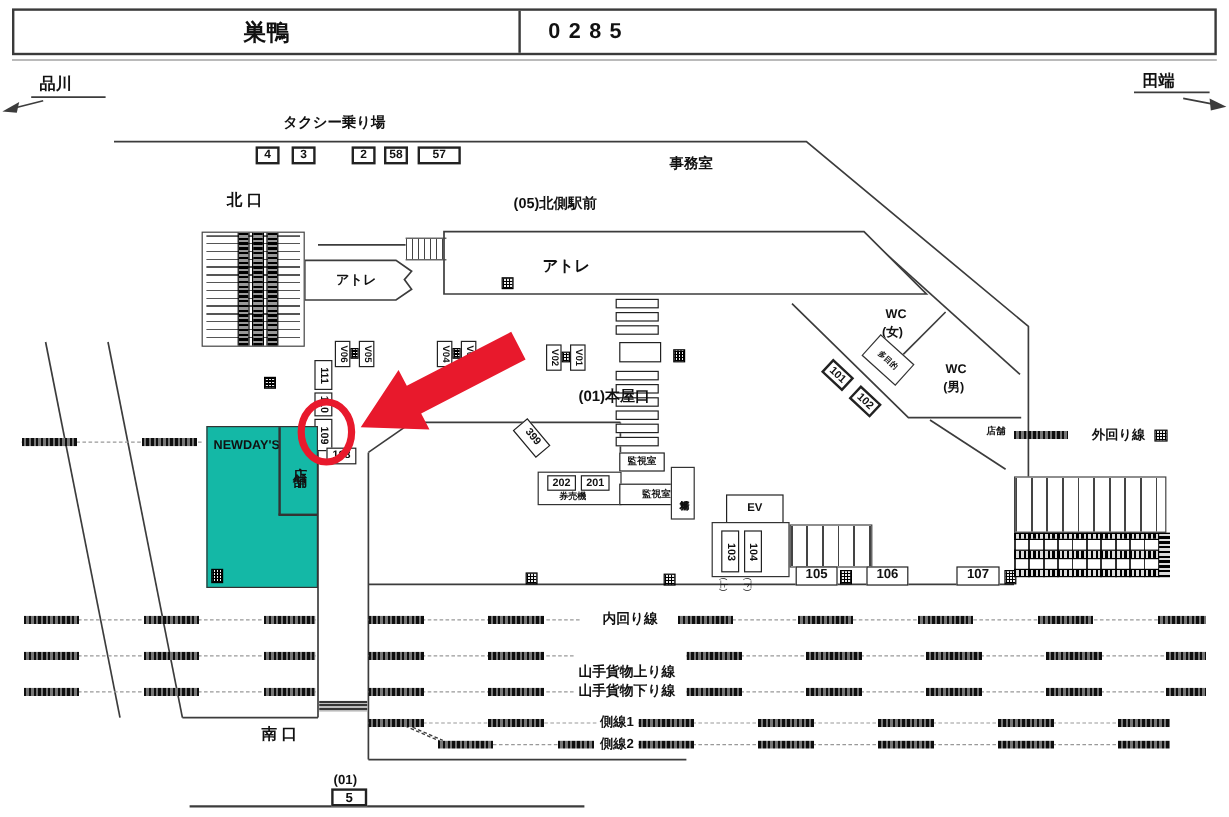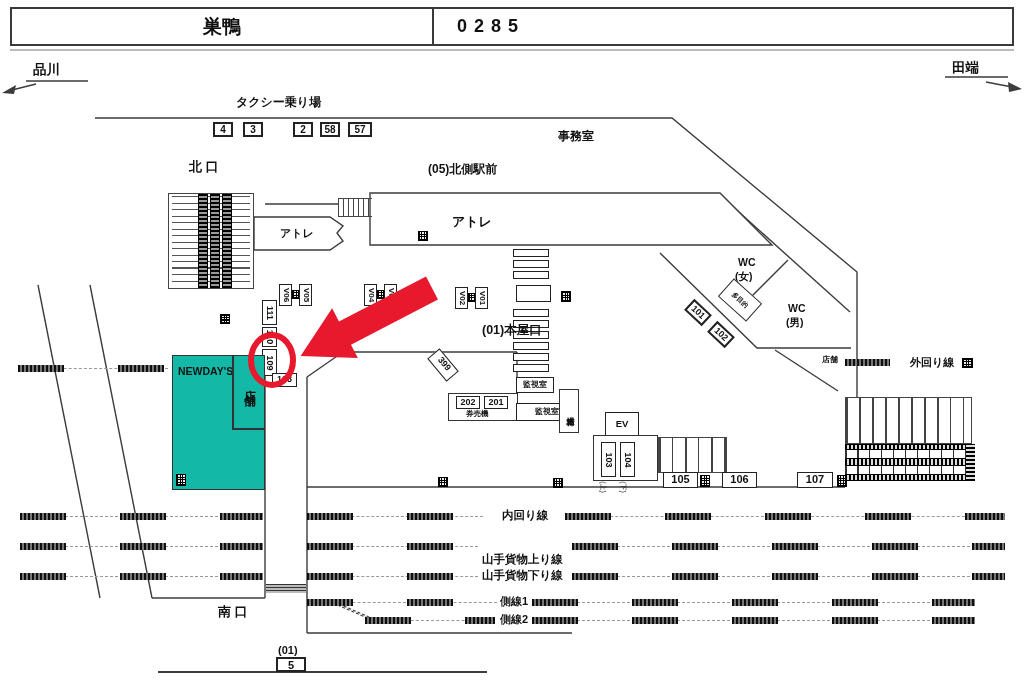--- a/index.html
+++ b/index.html
@@ -82,21 +82,21 @@
 
   <span class="a lb" style="left:236px;top:94px;font-size:12px">タクシー乗り場</span>
   <span class="a lb" style="left:189px;top:158px;font-size:13px">北 口</span>
   <span class="a lb" style="left:428px;top:161px;font-size:12px">(05)北側駅前</span>
   <span class="a lb" style="left:558px;top:128px;font-size:12px">事務室</span>
 
   <div class="a bx2" style="left:213px;top:122px;width:20px;height:15px;font-size:10px">4</div>
   <div class="a bx2" style="left:243px;top:122px;width:20px;height:15px;font-size:10px">3</div>
   <div class="a bx2" style="left:293px;top:122px;width:20px;height:15px;font-size:10px">2</div>
   <div class="a bx2" style="left:320px;top:122px;width:20px;height:15px;font-size:10px">58</div>
-  <div class="a bx2" style="left:348px;top:122px;width:24px;height:15px;font-size:10px">57</div>
+  <div class="a bx2" style="left:348px;top:122px;width:36px;height:15px;font-size:10px">57</div>
 
   <div class="a" style="left:168px;top:193px;width:86px;height:96px;border:1.5px solid #444;background:#fff">
     <div class="a" style="left:3px;right:3px;top:2px;bottom:2px;
          background:repeating-linear-gradient(180deg,#555 0 1.2px,transparent 1.2px 6.5px)"></div>
     <div class="a esc" style="left:29px;top:0;width:10px;height:100%"></div>
     <div class="a esc" style="left:41px;top:0;width:10px;height:100%"></div>
     <div class="a esc" style="left:53px;top:0;width:10px;height:100%"></div>
   </div>
 
   <span class="a lb" style="left:280px;top:226px;font-size:11px">アトレ</span>
@@ -180,21 +180,21 @@
     <div class="a bx" style="left:7px;top:2px;width:24px;height:13px;font-size:9px">202</div>
     <div class="a bx" style="left:35px;top:2px;width:24px;height:13px;font-size:9px">201</div>
     <span class="lb" style="position:absolute;left:17px;top:15px;font-size:7.5px">券売機</span>
   </div>
   <div class="a bx" style="left:516px;top:403px;width:62px;height:18px;font-size:8px;line-height:16px">監視室</div>
   <div class="a" style="left:559px;top:389px;width:20px;height:44px;border:1.5px solid #333;background:#fff;
        display:flex;align-items:center;justify-content:center">
     <span class="lb" style="font-size:8px;writing-mode:vertical-rl">精算場</span>
   </div>
 
-  <div class="a bx" style="left:605px;top:412px;width:34px;height:24px;font-size:9.5px;line-height:21px">EV</div>
+  <div class="a bx" style="left:605px;top:412px;width:48px;height:24px;font-size:9.5px;line-height:21px">EV</div>
   <div class="a" style="left:593px;top:435px;width:65px;height:46px;border:1.5px solid #333;background:#fff">
     <div class="a bx" style="left:7px;top:6px;width:15px;height:35px;font-size:9px">
         <span class="rot">103</span>
       </div>
     <div class="a bx" style="left:26px;top:6px;width:15px;height:35px;font-size:9px">
         <span class="rot">104</span>
       </div>
   </div>
   <span class="a" style="left:597px;top:482px;font-size:7px;transform:rotate(90deg)">(上)</span>
   <span class="a" style="left:617px;top:482px;font-size:7px;transform:rotate(90deg)">(下)</span>

